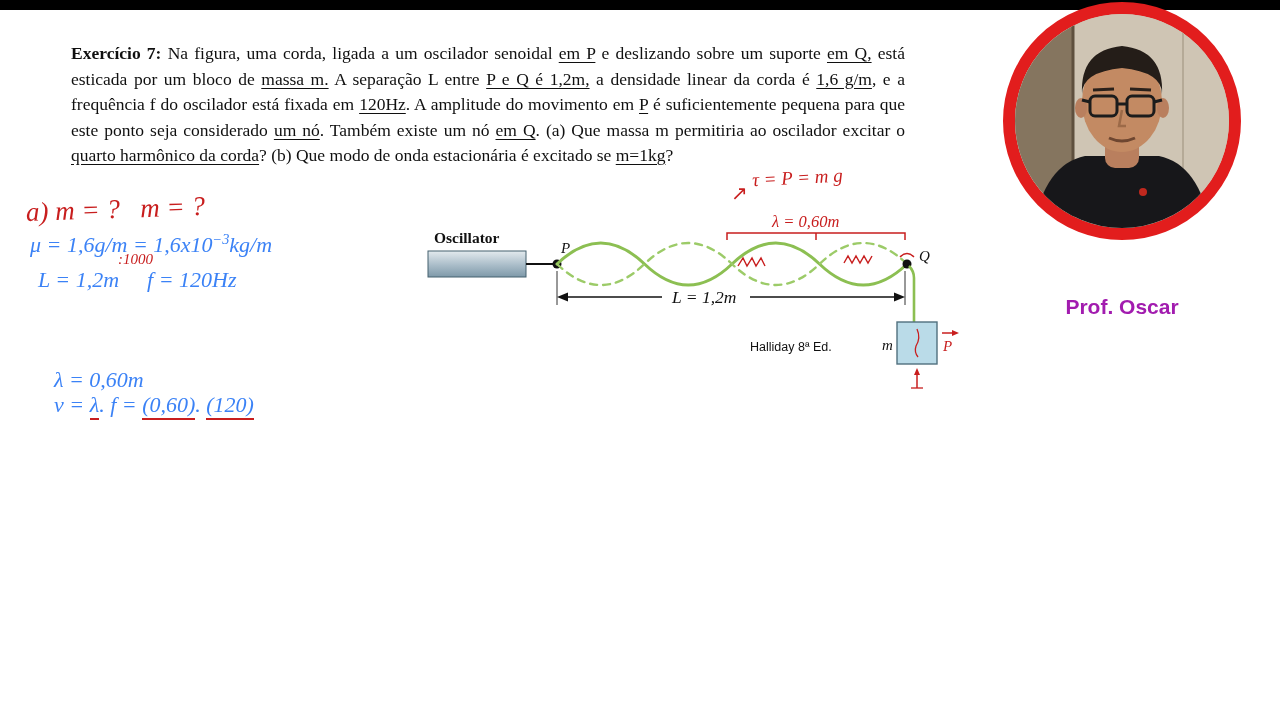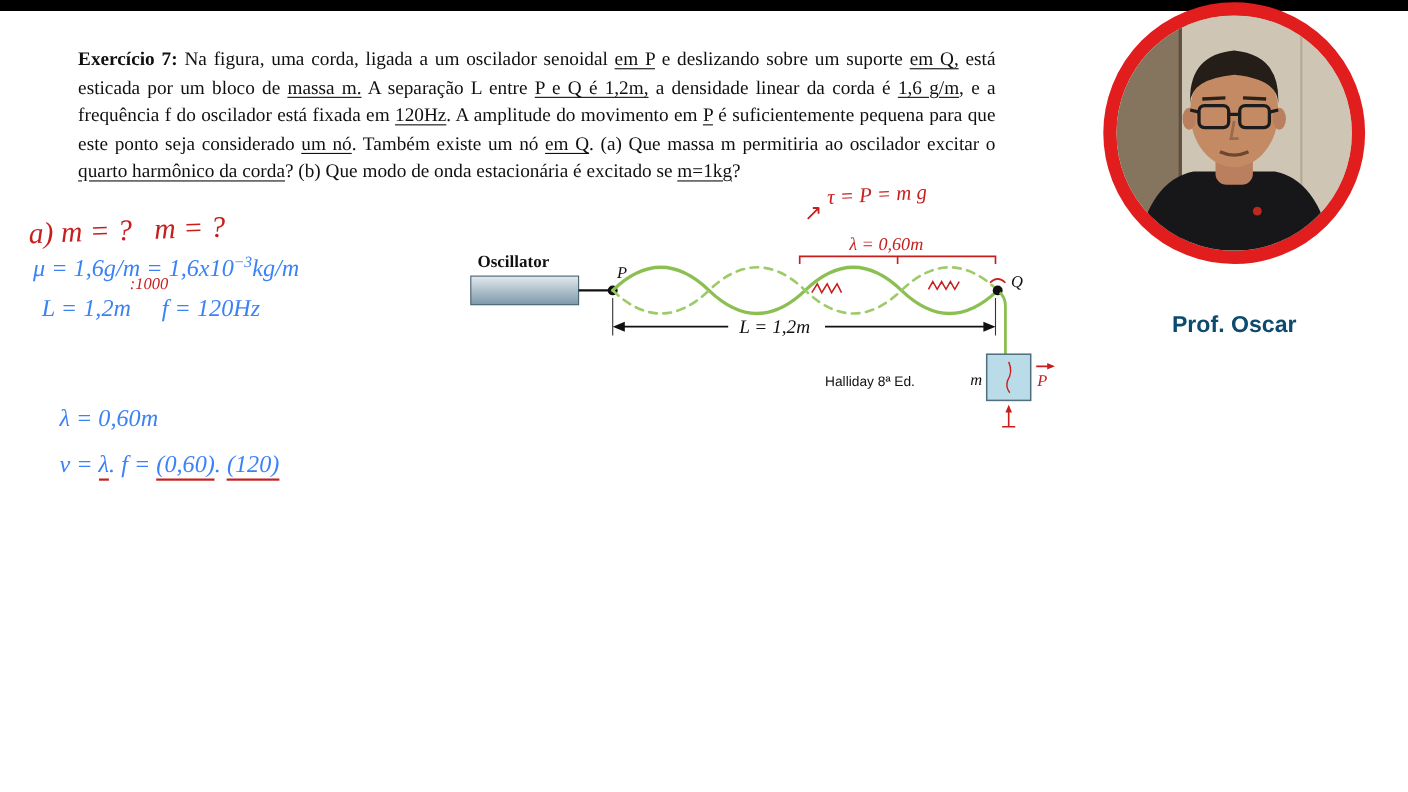--- a/index.html
+++ b/index.html
@@ -26,32 +26,32 @@
   #note-tau   { left:752px; top:167px; font-size:19px; transform:rotate(-3deg); }
   #note-arrow { left:731px; top:181px; font-size:20px; font-style:normal; }
   #note-div   { left:98px;  top:251px; font-size:15px;margin-left:20px; }
 
   
   .math-line { position:absolute; font-style:italic; font-size:22px; color:#3b82f6; white-space:pre; }
   #ml1 { left:30px; top:231px; }
   #ml2 { left:38px; top:267px; }
   #ml3 { left:24px; top:319px; }
   #ml4 { left:54px; top:367px; }
-  #ml5 { left:54px; top:409px;font-style:italic; }
+  #ml5 { left:54px; top:392px;font-style:italic; }
 
   
   #diagram { position:absolute; left:420px; top:205px; width:560px; height:200px; }
 
   
   #webcam { position:absolute; left:1003px; top:2px; width:238px; height:238px;
             border:12px solid #e21d1d; border-radius:50%; background:#cfc5b4;
             overflow:hidden; z-index:2; }
   #webcam svg { display:block; width:214px; height:214px; }
-  #webcam-caption { position:absolute; left:1003px; top:284px; width:238px;
-                    text-align:center; color:#0c4a6e; font-weight:bold; font-size:21px;
+  #webcam-caption { position:absolute; left:1003px; top:295px; width:238px;
+                    text-align:center; color:#a21caf; font-weight:bold; font-size:21px;
                     font-family:"Liberation Sans", sans-serif; }
 </style>
 </head>
 <body>
 
 <div id="stage">
 
   <div class="top-bar"></div>
 
   <p class="exercise"><span class="seg-b">Exercício 7:</span><span> Na figura, uma corda, ligada a um oscilador senoidal </span><span class="seg-u">em P</span><span> e deslizando sobre um suporte </span><span class="seg-u">em Q,</span><span> está esticada por um bloco de </span><span class="seg-u">massa m.</span><span> A separação L entre </span><span class="seg-u">P e Q é 1,2m,</span><span> a densidade linear da corda é </span><span class="seg-u">1,6 g/m</span><span>, e a frequência f do oscilador está fixada em </span><span class="seg-u">120Hz</span><span>. A amplitude do movimento em </span><span class="seg-u">P</span><span> é suficientemente pequena para que este ponto seja considerado </span><span class="seg-u">um nó</span><span>. Também existe um nó </span><span class="seg-u">em Q</span><span>. (a) Que massa m permitiria ao oscilador excitar o </span><span class="seg-u">quarto harmônico da corda</span><span>? (b) Que modo de onda estacionária é excitado se </span><span class="seg-u">m=1kg</span><span>?</span></p>

